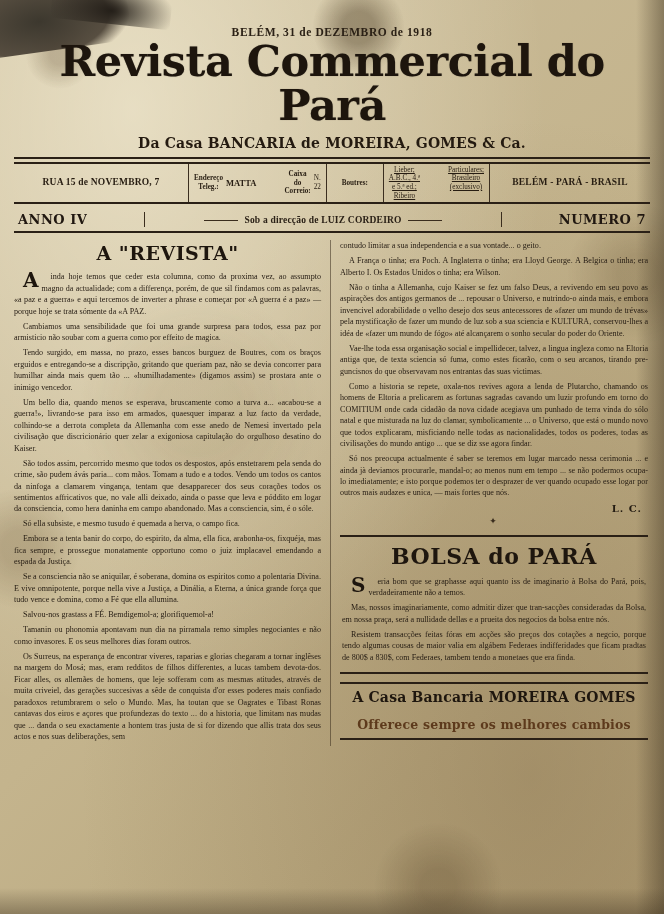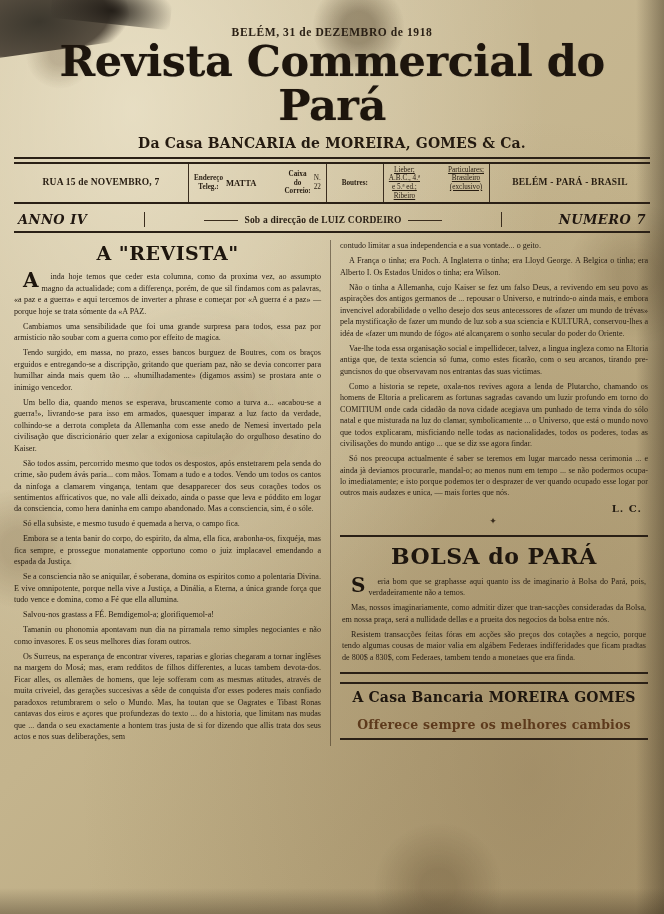--- a/index.html
+++ b/index.html
@@ -153,21 +153,20 @@
     padding: 3px 4px 4px 4px;
     border-bottom: 2px solid #2a2016;
     font-size: 11px;
   }
   .issue-anno, .issue-num {
     font-family: "DejaVu Serif", serif;
     font-weight: bold;
     font-size: 13px;
     letter-spacing: .5px;
     color: #201710;
-    font-style: italic;
   }
   .issue-dir {
     font-size: 9.5px;
     font-weight: bold;
     color: #2a2016;
     letter-spacing: .2px;
     position: relative;
     padding: 0 42px;
   }
   .issue-dir::before, .issue-dir::after {

